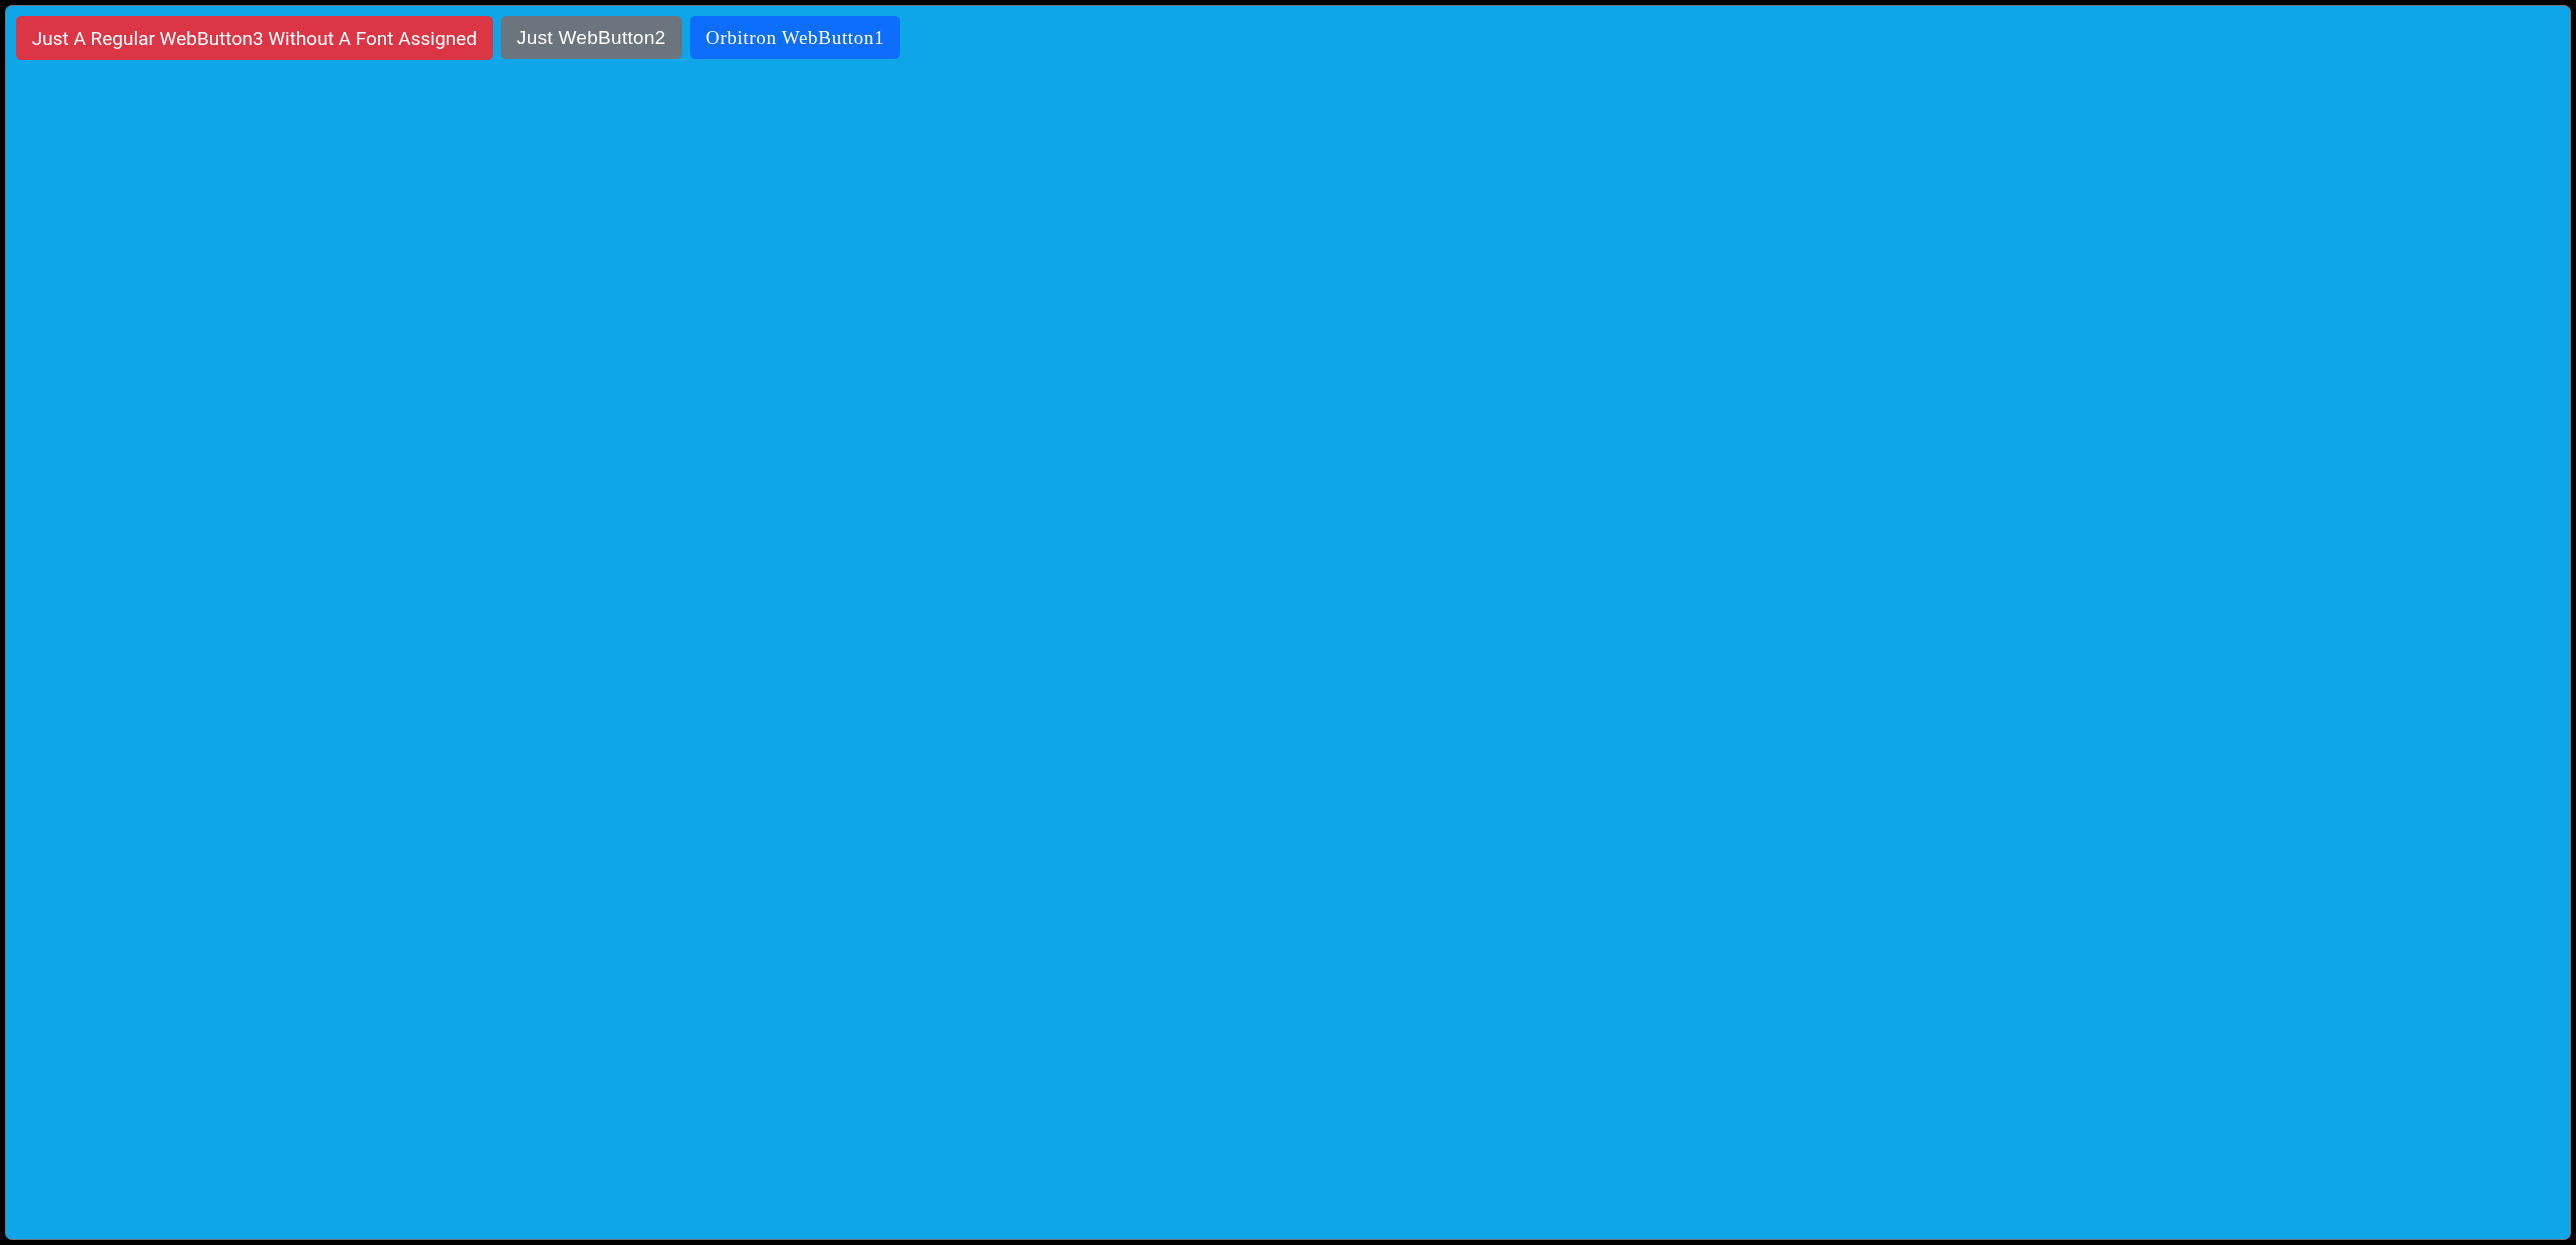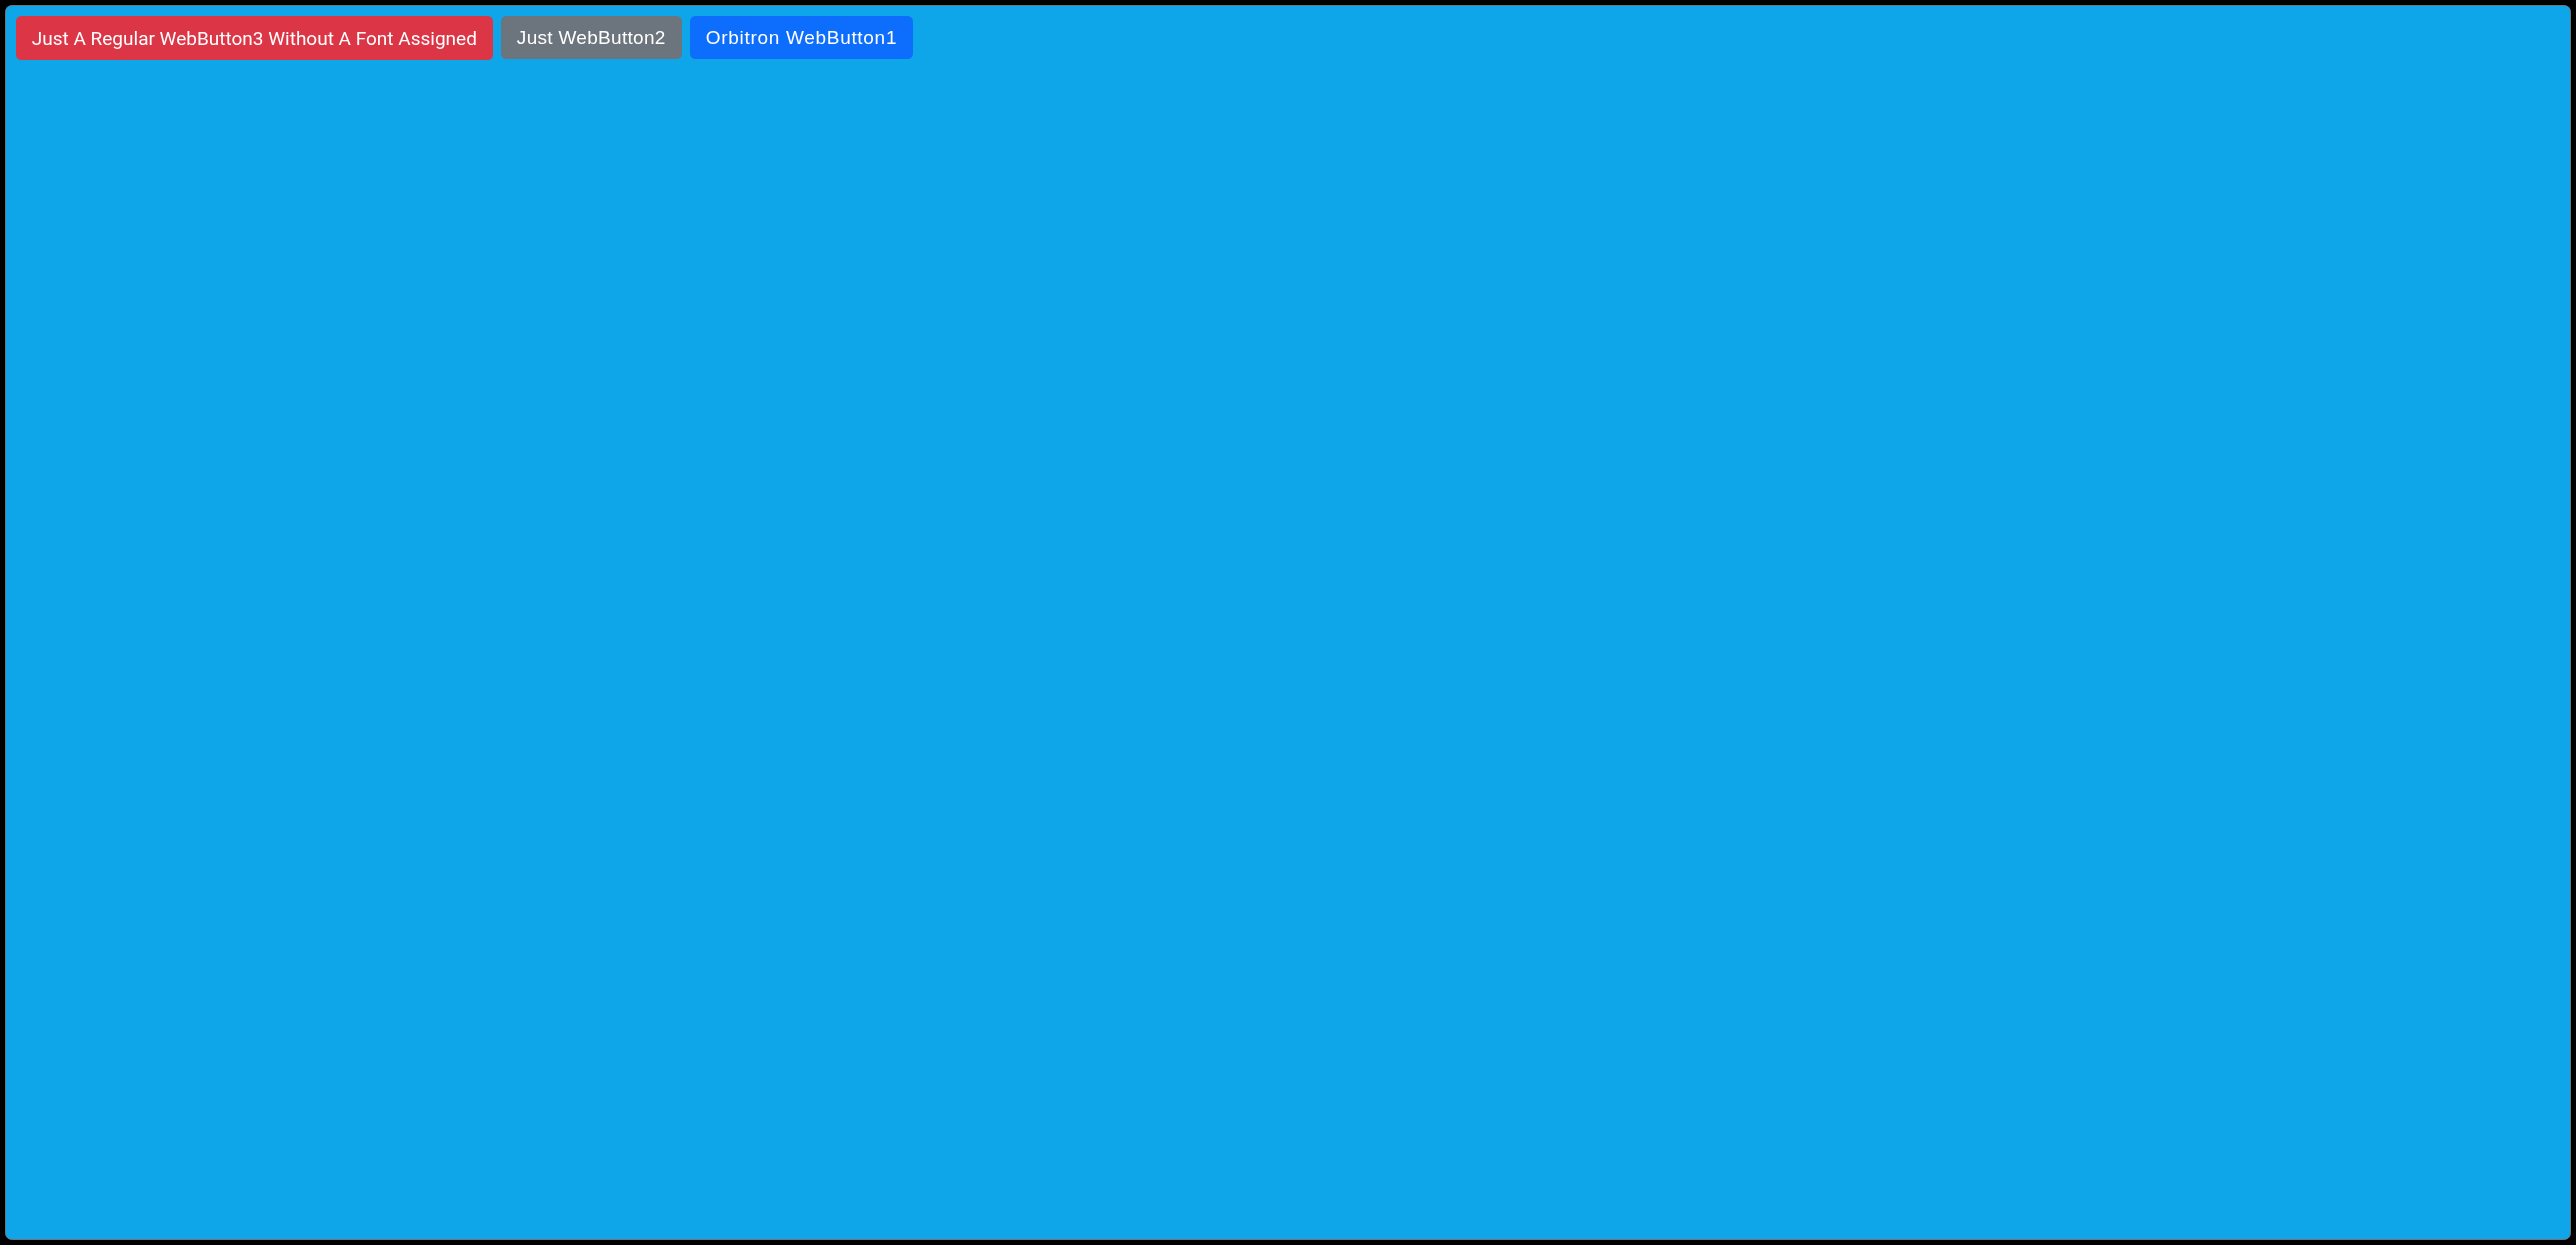--- a/index.html
+++ b/index.html
@@ -42,21 +42,21 @@
       font-weight: 400;
     }
     .btn-secondary {
       background-color: #6c757d;
       font-family: "Helvetica Neue", Arial, sans-serif;
       font-weight: 300;
       letter-spacing: 0.3px;
     }
     .btn-primary {
       background-color: #0d6efd;
-      font-family: Liberation Sans, sans-serif;
+      font-family: Liberation Serif, serif;
       font-weight: 500;
       letter-spacing: 0.7px;
     }
   </style>
 </head>
 <body>
 
 <div class="container">
   <button class="btn btn-danger">Just A Regular WebButton3 Without A Font Assigned</button>
   <button class="btn btn-secondary">Just WebButton2</button>

